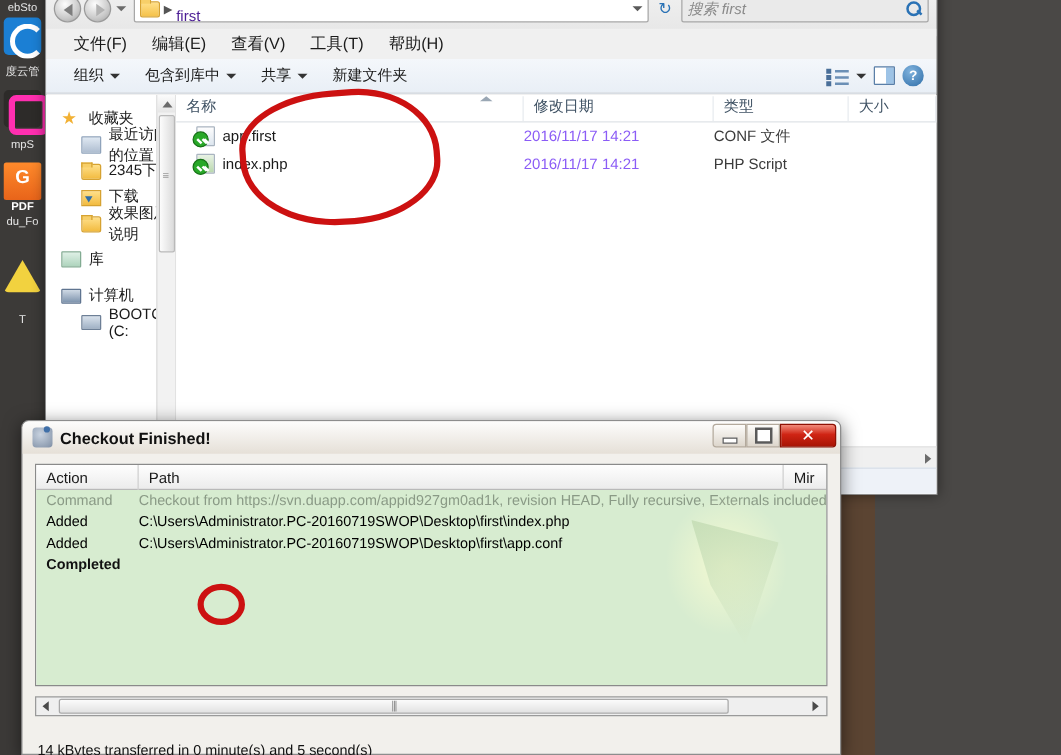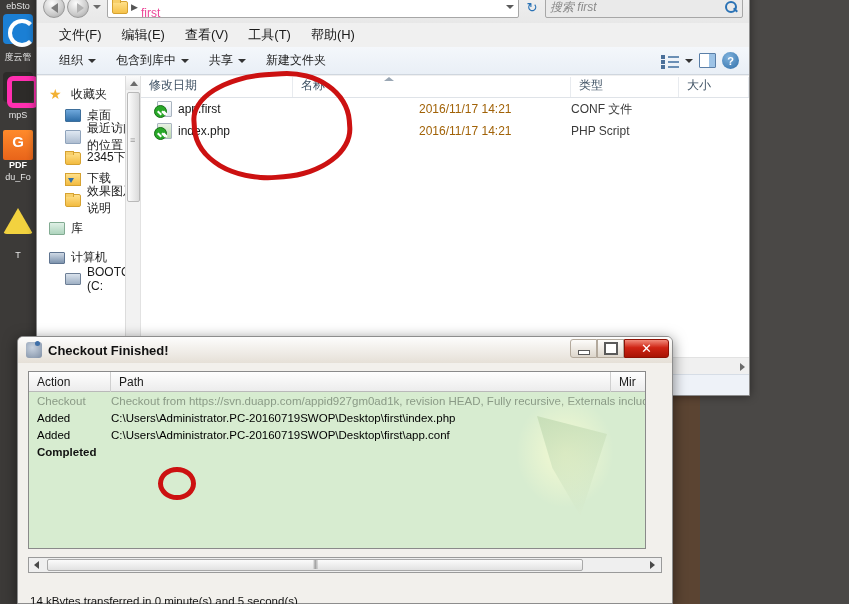--- a/index.html
+++ b/index.html
@@ -146,21 +146,21 @@
     border: 1px solid #d6a231; border-radius: 1px 2px 2px 2px;
   }
   .folder-ico::before {
     content: ""; position: absolute; left: -1px; top: -3px;
     width: 7px; height: 3px; background: #f7cf69;
     border: 1px solid #d6a231; border-bottom: none; border-radius: 1px 1px 0 0;
   }
   #crumb-arrow {
     margin: 0 3px 0 1px; color: #555; font-size: 9px;
   }
-  #crumb-text { color: #ec4899; font-size: 12px; margin-top: 12px; }
+  #crumb-text { color: #4c1d95; font-size: 12px; margin-top: 12px; }
   #addr-drop {
     position: absolute; right: 4px; top: 8px;
     border-left: 4px solid transparent; border-right: 4px solid transparent;
     border-top: 4px solid #5a5a5a;
   }
   #refresh-btn {
     width: 20px; height: 20px; margin: 0 3px;
     position: relative; color: #2a72b5; font-size: 13px;
     display: flex; align-items: center; justify-content: center;
   }
@@ -342,21 +342,21 @@
   #sort-caret {
     position: absolute; left: 243px; top: 1px;
     border-left: 5px solid transparent; border-right: 5px solid transparent;
     border-bottom: 4px solid #9aa7b4;
   }
   .file-row {
     height: 22px; display: flex; align-items: center;
     font-size: 12px; color: #1a1a1a;
   }
   .fname { width: 278px; display: flex; align-items: center; gap: 6px; padding-left: 16px; }
-  .fdate { width: 152px; color: #a16207; }
+  .fdate { width: 152px; color: #8b5cf6; }
   .ftype { width: 108px; color: #3b3b3b; }
   .file-ico {
     width: 15px; height: 16px; position: relative; flex: none;
     background: linear-gradient(180deg,#fdfdfd,#e4e9ef);
     border: 1px solid #a9b4c0; border-radius: 1px;
   }
   .file-ico.conf { background: linear-gradient(180deg,#fdfdfd,#dde6ef); }
   .file-ico.php { background: linear-gradient(180deg,#e8f2e4,#b9d8ad); }
   .file-ico::after {
     content: ""; position: absolute; left: -4px; bottom: -2px;
@@ -436,21 +436,21 @@
   }
   #btn-close {
     width: 45px; border-radius: 0 3px 3px 0;
     background: linear-gradient(180deg,#f28a7a,#cf2414 45%,#a81405);
     border-color: #8e1104; color: #fff;
     font-size: 13px; font-weight: bold;
   }
 
   #dlg-body {
     position: absolute; left: 0; top: 26px; right: 0; bottom: 0;
-    padding: 8px 26px 0 10px;
+    padding: 8px 10px 0 10px;
   }
   #log-table {
     height: 178px; background: #fff;
     border: 1px solid #8a8a8a;
     position: relative; overflow: hidden;
   }
   #log-header {
     height: 20px; display: flex; align-items: center;
     background: linear-gradient(180deg,#fefefe,#ececec);
     border-bottom: 1px solid #b9b9b9;
@@ -638,24 +638,20 @@
 
   <div id="explorer-body">
 
     <div id="nav-pane">
       <div class="nav-group">
         <div class="nav-entry">
           <span class="nav-ico ico-star">★</span>
           <span>收藏夹</span>
         </div>
         <div class="nav-entry child">
-          <span class="nav-ico ico-desktop"></span>
-          <span>桌面</span>
-        </div>
-        <div class="nav-entry child">
           <span class="nav-ico ico-recent"></span>
           <span>最近访问的位置</span>
         </div>
         <div class="nav-entry child">
           <span class="nav-ico ico-folder"></span>
           <span>2345下载</span>
         </div>
         <div class="nav-entry child">
           <span class="nav-ico ico-dl"></span>
           <span>下载</span>
@@ -686,22 +682,22 @@
 
       <div id="nav-scroll">
         <div id="nav-scroll-up"></div>
         <div id="nav-scroll-thumb"></div>
         <div id="nav-scroll-dn"></div>
       </div>
     </div>
 
     <div id="file-pane">
       <div id="col-header">
+        <div class="col" id="col-name">名称</div>
         <div class="col" id="col-date">修改日期</div>
-        <div class="col" id="col-name">名称</div>
         <div class="col" id="col-type">类型</div>
         <div class="col" id="col-size">大小</div>
         <div id="sort-caret"></div>
       </div>
 
       <div class="file-row">
         <div class="fname">
           <span class="file-ico conf"></span>
           <span>app.first</span>
         </div>
@@ -744,21 +740,21 @@
       <div id="log-header">
         <div class="lcol" id="lcol-action">Action</div>
         <div class="lcol" id="lcol-path">Path</div>
         <div class="lcol" id="lcol-mime">Mir</div>
       </div>
 
       <div id="log-body">
         <div id="log-watermark"></div>
 
         <div class="log-row muted">
-          <span class="lact">Checkout</span>
+          <span class="lact">Command</span>
           <span class="lpath">Checkout from https://svn.duapp.com/appid927gm0ad1k, revision HEAD, Fully recursive, Externals included</span>
         </div>
         <div class="log-row">
           <span class="lact">Added</span>
           <span class="lpath">C:\Users\Administrator.PC-20160719SWOP\Desktop\first\index.php</span>
         </div>
         <div class="log-row">
           <span class="lact">Added</span>
           <span class="lpath">C:\Users\Administrator.PC-20160719SWOP\Desktop\first\app.conf</span>
         </div>

